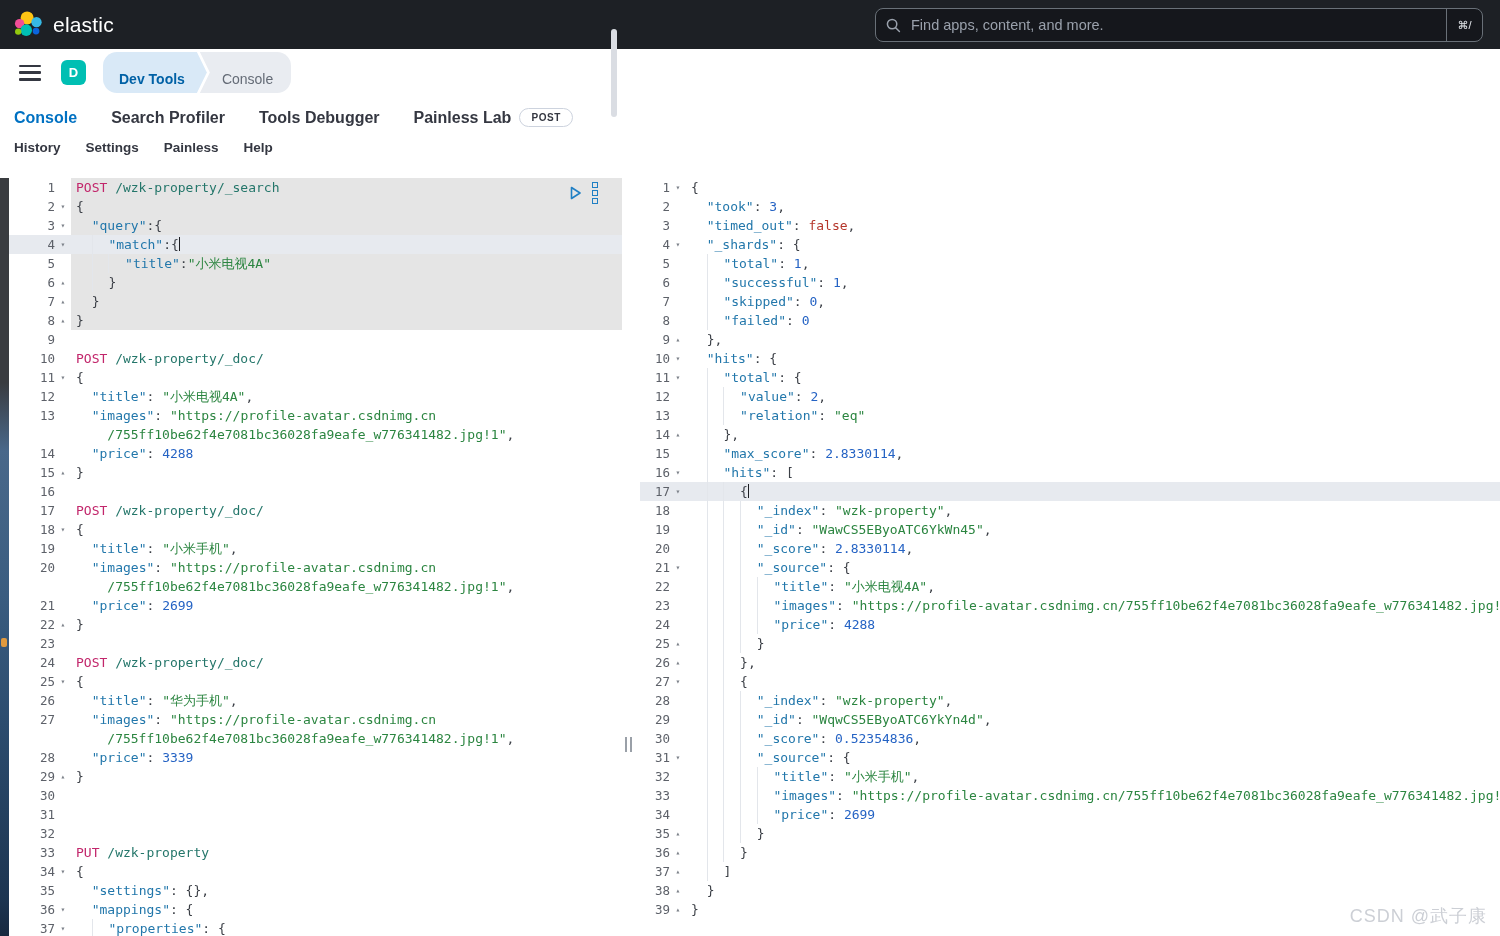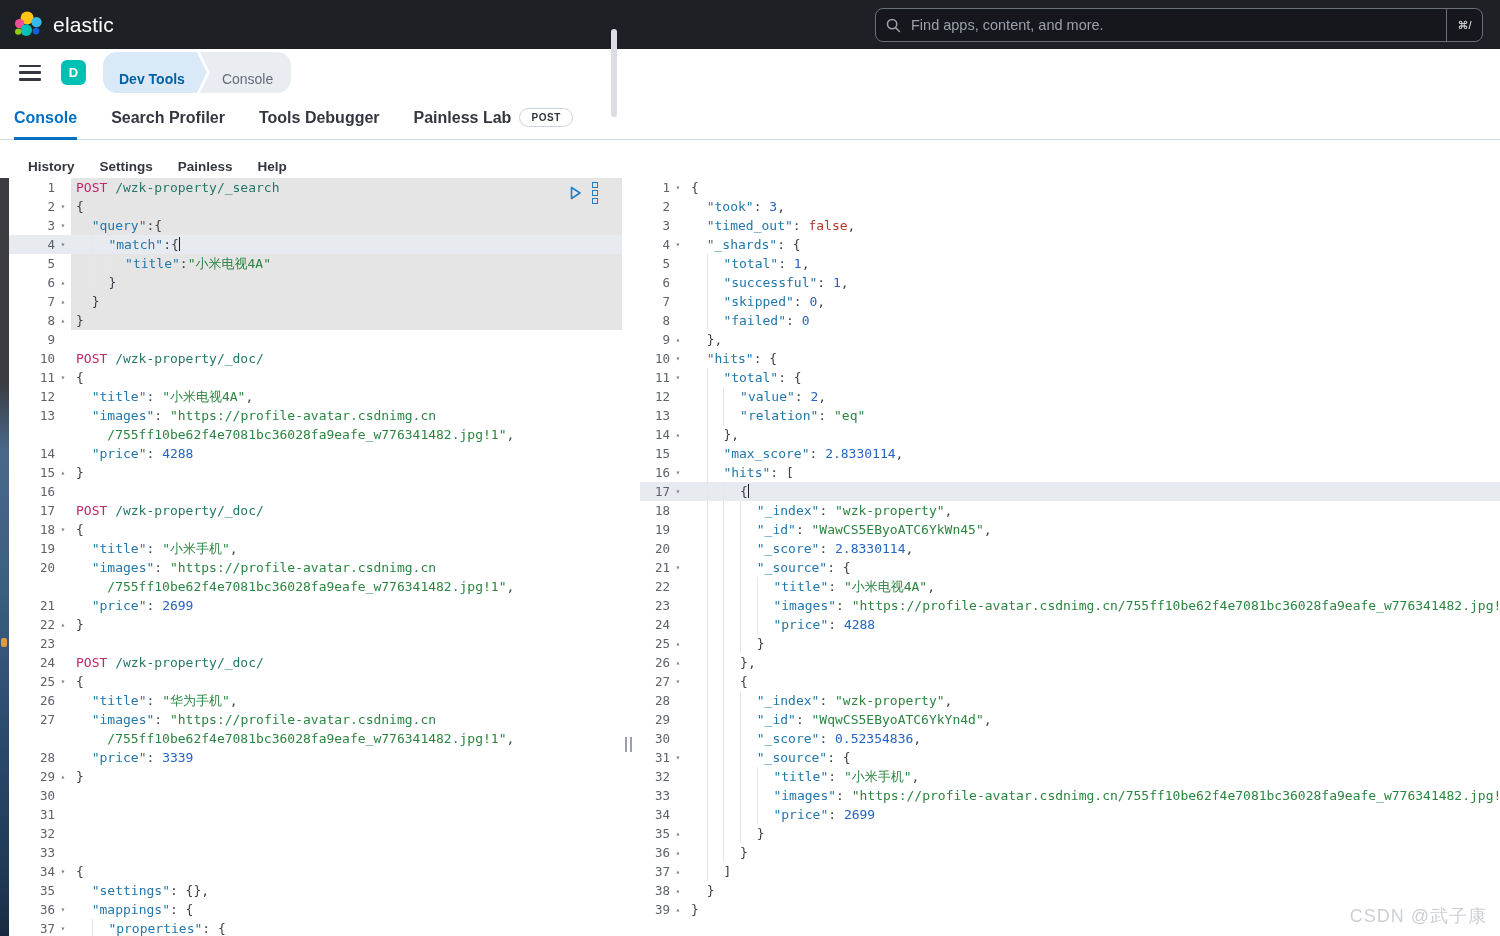--- a/index.html
+++ b/index.html
@@ -41,22 +41,22 @@
   .tabbar{position:absolute;top:96px;left:0;width:1500px;height:44px;background:#fff;
        border-bottom:1px solid #d3dae6;display:flex;align-items:stretch;padding-left:14px;box-sizing:border-box}
   .tab{display:flex;align-items:center;margin-right:34px;font-size:16px;font-weight:bold;
        color:#343741;position:relative;cursor:pointer}
   .tab.active{color:#0071c2}
   .tab.active::after{content:"";position:absolute;left:0;right:0;bottom:-1px;height:3px;background:#0071c2}
   .beta{margin-left:8px;border:1px solid #cdd3de;border-radius:12px;padding:3px 11px;
        font-size:10px;font-weight:bold;letter-spacing:.6px;color:#343741;background:#fff}
 
   
-  .subnav{position:absolute;top:147px;left:0;width:1500px;height:38px;background:#fff;
-       display:flex;align-items:center;padding-left:28px;box-sizing:border-box}
+  .subnav{position:absolute;top:128px;left:0;width:1500px;height:38px;background:#fff;
+       display:flex;align-items:center;padding-left:14px;box-sizing:border-box}
   .subnav span{font-size:13.5px;font-weight:bold;color:#343741;margin-right:25px;cursor:pointer}
 
   
   .deskstrip{position:absolute;left:0;top:178px;width:9px;height:758px;
        background:linear-gradient(180deg,#3a3c40 0%,#3a3c40 27%,#49688a 36%,#3a5d80 55%,#2c4c6e 72%,#1d3551 95%,#17293f 100%)}
   .deskdot{position:absolute;left:1px;top:460px;width:6px;height:9px;background:#e09a3f;border-radius:2px}
 
   .pane{position:absolute;top:178px;height:758px;background:#fff;overflow:hidden;
        font-family:"DejaVu Sans Mono","Liberation Mono",monospace;font-size:13px}
   .pane.left{left:9px;width:613px}
@@ -184,21 +184,21 @@
     <div class="row"><span class="gut">24</span><span class="fold"></span><span class="code"><span class="m">POST</span><span class="p"> </span><span class="u">/wzk-property/_doc/</span></span></div>
     <div class="row"><span class="gut">25</span><span class="fold">▾</span><span class="code"><span class="p">{</span></span></div>
     <div class="row"><span class="gut">26</span><span class="fold"></span><span class="code"><span class="seg"></span><span class="k">"title"</span><span class="p">: </span><span class="s">"华为手机"</span><span class="p">,</span></span></div>
     <div class="row"><span class="gut">27</span><span class="fold"></span><span class="code"><span class="seg"></span><span class="k">"images"</span><span class="p">: </span><span class="s">"https://profile-avatar.csdnimg.cn</span></span></div>
     <div class="row"><span class="gut"></span><span class="fold"></span><span class="code"><span class="p">    </span><span class="s">/755ff10be62f4e7081bc36028fa9eafe_w776341482.jpg!1"</span><span class="p">,</span></span></div>
     <div class="row"><span class="gut">28</span><span class="fold"></span><span class="code"><span class="seg"></span><span class="k">"price"</span><span class="p">: </span><span class="n">3339</span></span></div>
     <div class="row"><span class="gut">29</span><span class="fold">▴</span><span class="code"><span class="p">}</span></span></div>
     <div class="row"><span class="gut">30</span><span class="fold"></span><span class="code"></span></div>
     <div class="row"><span class="gut">31</span><span class="fold"></span><span class="code"></span></div>
     <div class="row"><span class="gut">32</span><span class="fold"></span><span class="code"></span></div>
-    <div class="row"><span class="gut">33</span><span class="fold"></span></div>
+    <div class="row"><span class="gut">33</span><span class="fold"></span><span class="code"><span class="m">PUT</span><span class="p"> </span><span class="u">/wzk-property</span></span></div>
     <div class="row"><span class="gut">34</span><span class="fold">▾</span><span class="code"><span class="p">{</span></span></div>
     <div class="row"><span class="gut">35</span><span class="fold"></span><span class="code"><span class="seg"></span><span class="k">"settings"</span><span class="p">: {},</span></span></div>
     <div class="row"><span class="gut">36</span><span class="fold">▾</span><span class="code"><span class="seg"></span><span class="k">"mappings"</span><span class="p">: {</span></span></div>
     <div class="row"><span class="gut">37</span><span class="fold">▾</span><span class="code"><span class="seg"></span><span class="seg guide"></span><span class="k">"properties"</span><span class="p">: {</span></span></div>
     <div class="reqactions">
     <svg class="playbtn" width="13" height="14" viewBox="0 0 13 14">
       <path d="M2.5 1.5 L11 7 L2.5 12.5 Z" fill="none" stroke="#1f7fc4" stroke-width="1.6" stroke-linejoin="round"></path>
     </svg>
     <div class="kebabbtn">
         <i></i>

